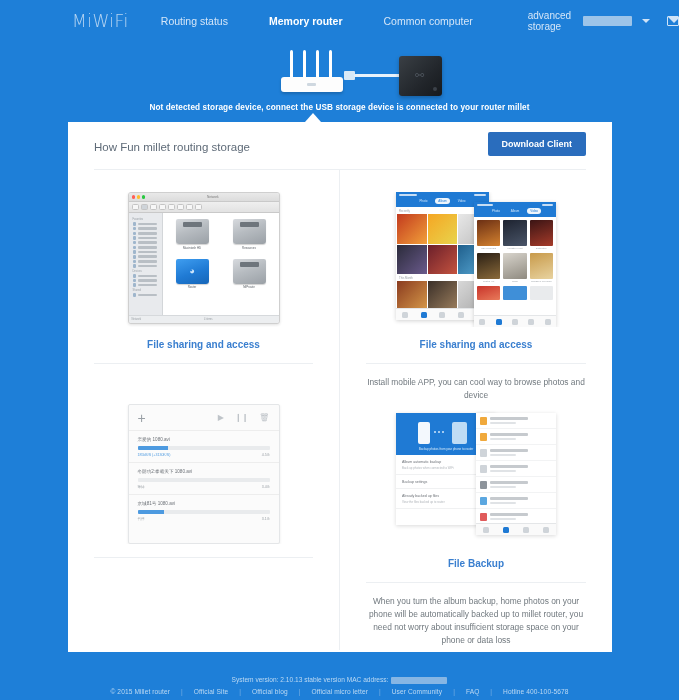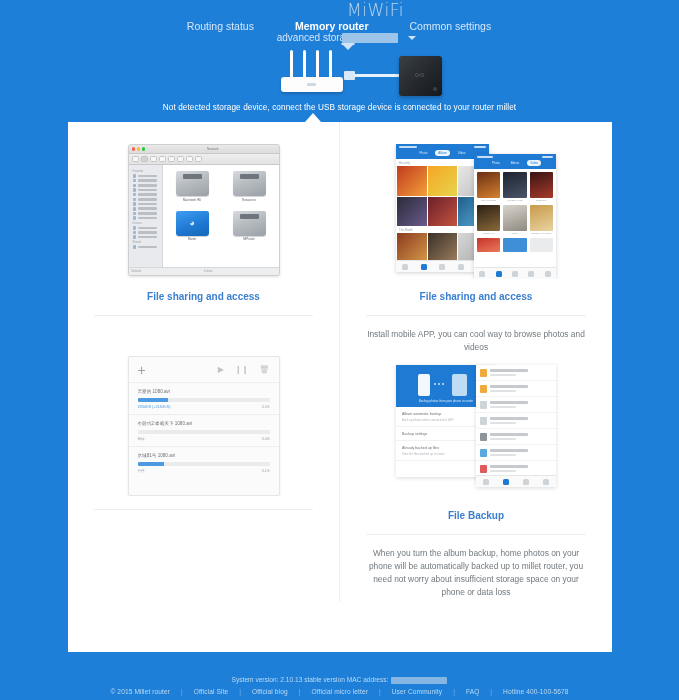--- a/index.html
+++ b/index.html
@@ -9,32 +9,31 @@
     background: #1e7fd8;
     font-family: "Liberation Sans", sans-serif;
   }
 
   
   .topnav {
     position: absolute; left: 0; top: 0;
     width: 679px; height: 41px;
     display: flex; align-items: center;
     background: #1e7fd8;
-    flex-direction: column;
   }
   .logo {
     margin-left: 72px;
     font-size: 17px;
     letter-spacing: 0.5px;
     color: #cfe3f7;
     font-family: "DejaVu Sans", sans-serif;
     font-weight: 300;
     opacity: .85;
   }
-  .nav-items { display: flex; margin-left: 40px; }
+  .nav-items { display: flex; margin-left: 32px; }
   .nav-item {
     font-size: 10.5px;
     color: #d5e6f8;
     margin-right: 41px;
     white-space: nowrap;
     cursor: pointer;
   }
   .nav-item.active { color: #ffffff; font-weight: bold; }
   .nav-adv {
     display: flex; align-items: center;
@@ -110,21 +109,21 @@
     color: #4d545c; font-size: 11px; line-height: 11px;
   }
   .hdd:after {
     content: ""; position: absolute; right: 5px; bottom: 5px;
     width: 4px; height: 4px; border-radius: 50%;
     background: #3b4149;
   }
   .hero-text {
     position: absolute; left: 0; top: 58px; width: 679px;
     text-align: center; color: #ffffff;
-    font-size: 8.2px; font-weight: normal; line-height: 11px;
+    font-size: 8.2px; font-weight: bold; line-height: 11px;
     letter-spacing: .1px;
   }
   .tooltip-arrow {
     position: absolute; left: 305px; top: 113px;
     width: 0; height: 0;
     border-left: 8px solid transparent;
     border-right: 8px solid transparent;
     border-bottom: 9px solid #ffffff;
   }
 
@@ -324,21 +323,21 @@
   .sep { padding: 0 9px; color: #7db0e2; }
 </style>
 </head>
 <body>
 
 <div class="topnav">
   <div class="logo">MiWiFi</div>
   <div class="nav-items">
     <div class="nav-item">Routing status</div>
     <div class="nav-item active">Memory router</div>
-    <div class="nav-item">Common settings</div>
+    <div class="nav-item">Common computer</div>
   </div>
   <div class="nav-adv">
     <span>advanced storage</span>
     <span class="redact"></span>
     <span class="chevron"></span>
   </div>
   <div class="mail-icon"></div>
 </div>
 
 <div class="hero">
@@ -353,20 +352,24 @@
   <div class="usb-cable"></div>
   <div class="hdd">
     <div class="hdd-usb">⚯</div>
   </div>
   <div class="hero-text">Not detected storage device, connect the USB storage device is connected to your router millet</div>
 </div>
 <div class="tooltip-arrow"></div>
 
 <div class="card">
 
+  <div class="card-head">
+    <div class="card-title">How Fun millet routing storage</div>
+    <button class="dl-btn">Download Client</button>
+  </div>
 
   <div class="grid">
 
     <div class="grid-row top">
 
       <div class="cell left">
         <div class="shot">
           <div class="finder">
             <div class="finder-tb">
               <span class="dot r"></span>
@@ -569,21 +572,21 @@
                 <span class="p-nav-ic on"></span>
                 <span class="p-nav-ic"></span>
                 <span class="p-nav-ic"></span>
                 <span class="p-nav-ic"></span>
               </div>
             </div>
           </div>
         </div>
         <div class="feat-title">File sharing and access</div>
         <div class="feat-rule"></div>
-        <div class="feat-desc">Install mobile APP, you can cool way to browse photos and videos</div>
+        <div class="feat-desc">Install mobile APP, you can cool way to browse photos and device</div>
       </div>
     </div>
 
     <div class="grid-row bottom">
 
       <div class="cell left">
         <div class="shot" style="height:140px">
           <div class="dlmgr">
             <div class="dl-top">
               <span class="plus">+</span>

